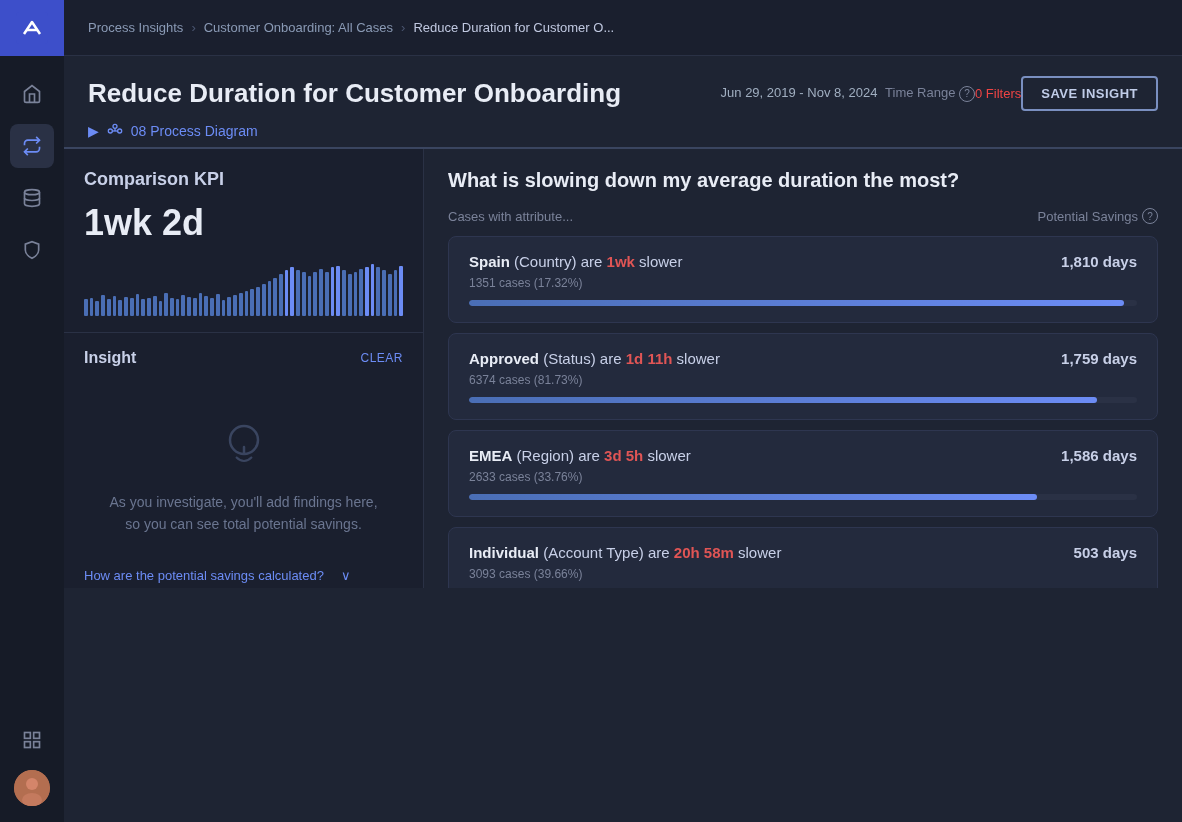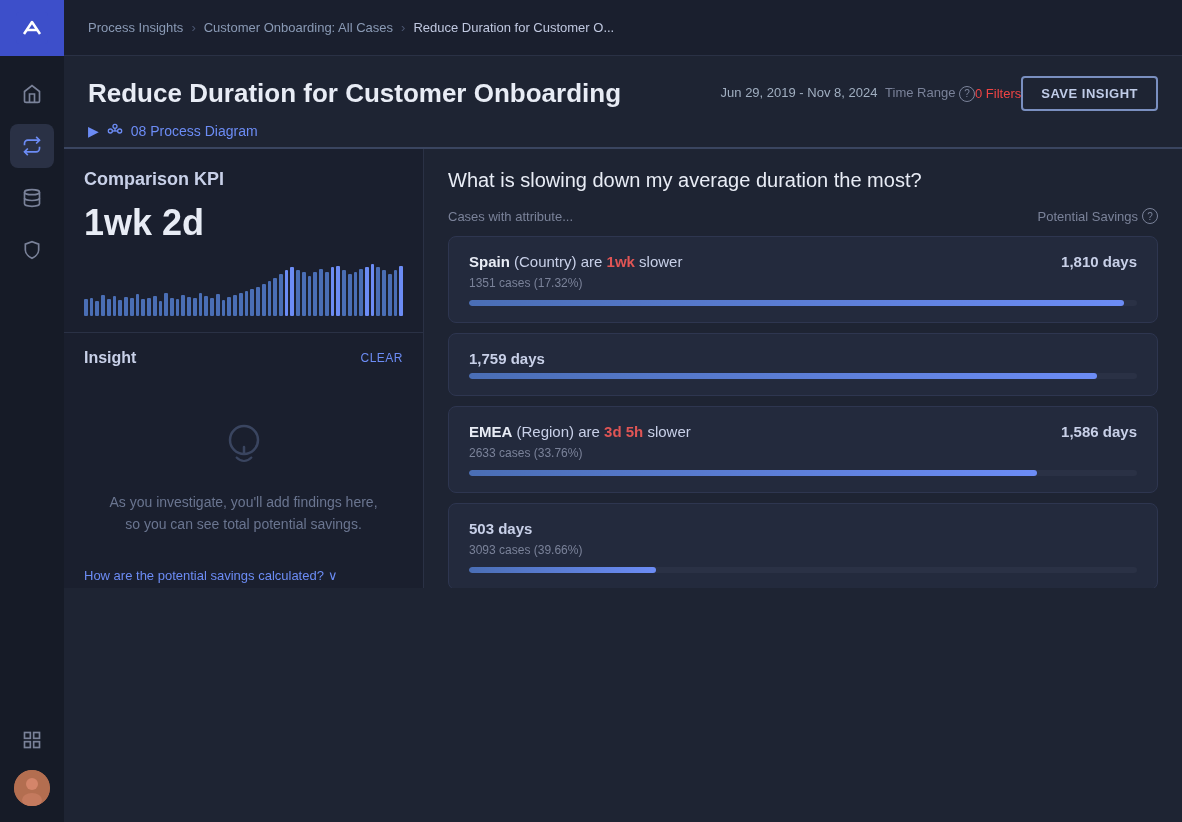--- a/index.html
+++ b/index.html
@@ -278,37 +278,37 @@
       color: #6a7590;
       line-height: 1.6;
     }
     .savings-link {
       margin-top: 12px;
       font-size: 13px;
       color: #6c8cf5;
       cursor: pointer;
       display: flex;
       align-items: center;
-      gap: 4px;
+      gap: 17px;
     }
 
     
     .right-panel {
       flex: 1;
       overflow-y: auto;
       padding: 20px 24px;
       background: #1e2433;
     }
     .right-panel::-webkit-scrollbar { width: 6px; }
     .right-panel::-webkit-scrollbar-track { background: #1a1f2e; }
     .right-panel::-webkit-scrollbar-thumb { background: #3a4560; border-radius: 3px; }
 
     .right-panel-title {
       font-size: 20px;
-      font-weight: 400;
+      font-weight: 700;
       color: #e8ecf5;
       margin-bottom: 16px;
     }
     .panel-header-row {
       display: flex;
       justify-content: space-between;
       align-items: center;
       margin-bottom: 12px;
     }
     .cases-label {
@@ -578,22 +578,29 @@
         </div>
         <div class="card-savings">1,810 days</div>
       </div>
       <div class="card-subtitle">1351 cases (17.32%)</div>
       <div class="progress-bar-container">
         <div class="progress-bar-fill" style="width:98%"></div>
       </div>
     </div>
             <div class="insight-card">
       <div class="card-top-row">
+        <div class="card-title">
+          <span class="attr-name">Approved</span>
+          <span> (Status) are </span>
+          <span class="time-val">1d 11h</span>
+          <span> slower</span>
+        </div>
         <div class="card-savings">1,759 days</div>
       </div>
+      <div class="card-subtitle">6374 cases (81.73%)</div>
       <div class="progress-bar-container">
         <div class="progress-bar-fill" style="width:94%"></div>
       </div>
     </div>
             <div class="insight-card">
       <div class="card-top-row">
         <div class="card-title">
           <span class="attr-name">EMEA</span>
           <span> (Region) are </span>
           <span class="time-val">3d 5h</span>
@@ -601,20 +608,26 @@
         </div>
         <div class="card-savings">1,586 days</div>
       </div>
       <div class="card-subtitle">2633 cases (33.76%)</div>
       <div class="progress-bar-container">
         <div class="progress-bar-fill" style="width:85%"></div>
       </div>
     </div>
             <div class="insight-card">
       <div class="card-top-row">
+        <div class="card-title">
+          <span class="attr-name">Individual</span>
+          <span> (Account Type) are </span>
+          <span class="time-val">20h 58m</span>
+          <span> slower</span>
+        </div>
         <div class="card-savings">503 days</div>
       </div>
       <div class="card-subtitle">3093 cases (39.66%)</div>
       <div class="progress-bar-container">
         <div class="progress-bar-fill" style="width:28%"></div>
       </div>
     </div>
             <div class="insight-card">
       <div class="card-subtitle">2861 cases (36.68%)</div>
       <div class="progress-bar-container">

